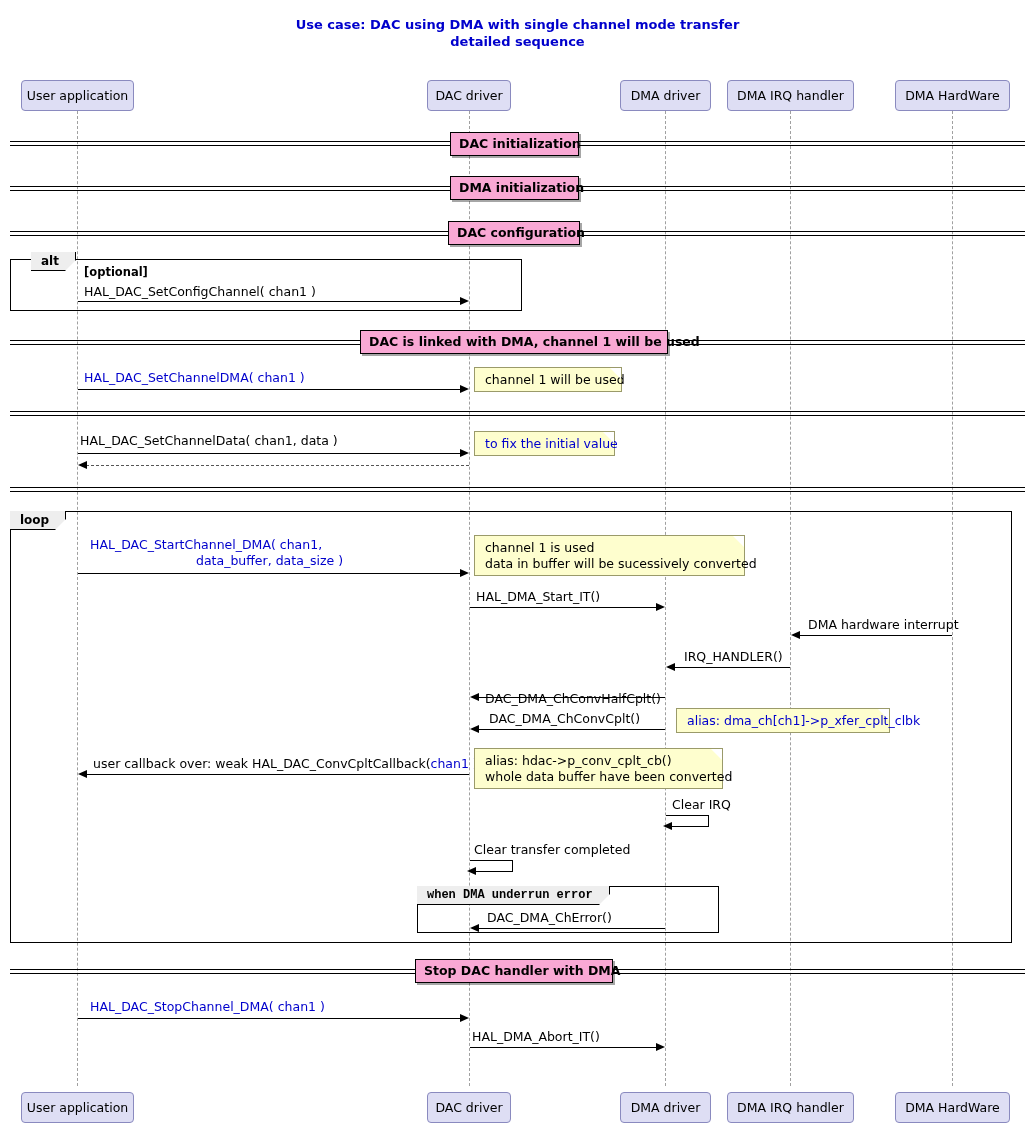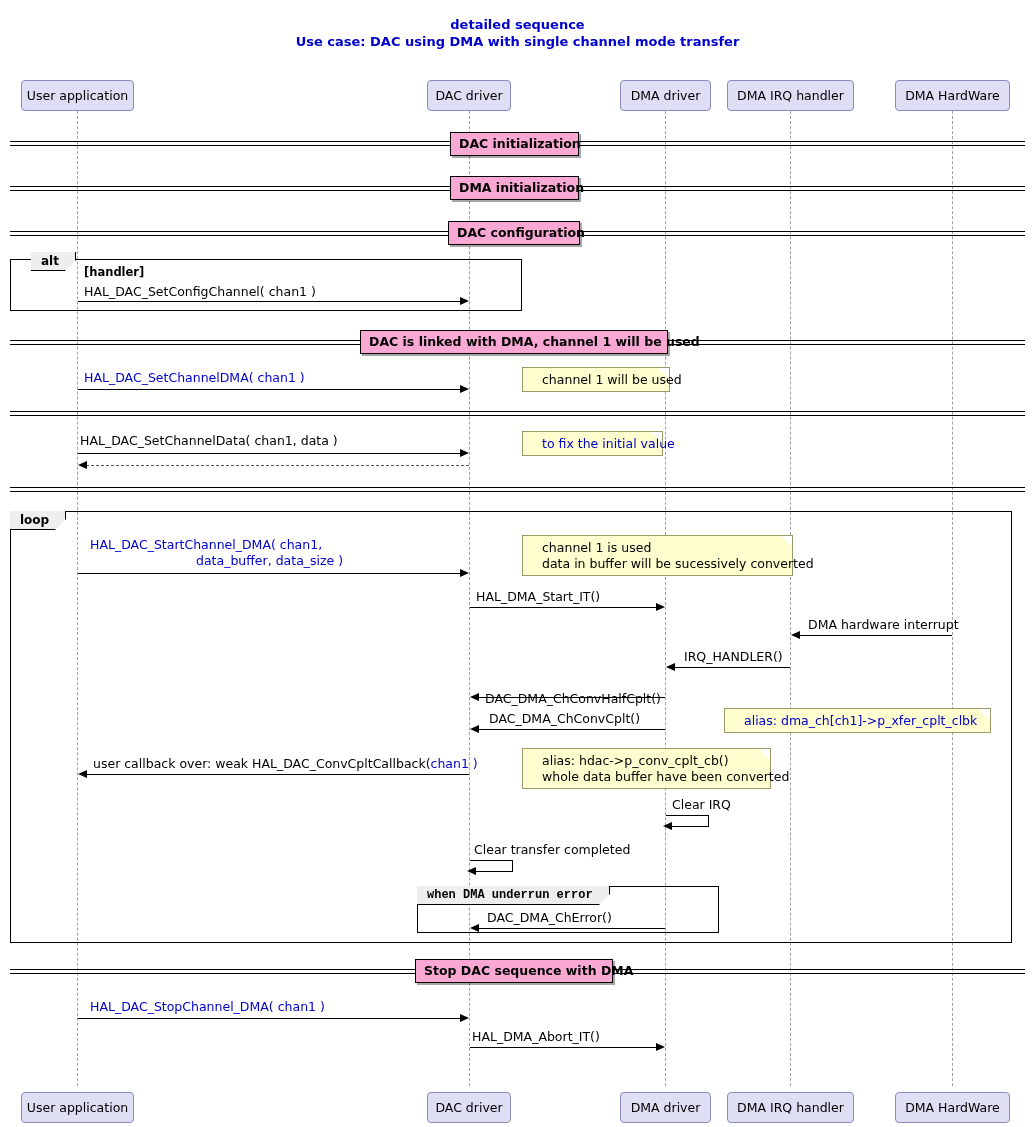--- a/index.html
+++ b/index.html
@@ -160,45 +160,44 @@
   }
 
   
   .note {
     position: absolute;
     box-sizing: border-box;
     background: #FEFECE;
     border: 1px solid #9A9A6A;
     font-size: 12.5px;
     line-height: 16px;
-    padding: 4px 8px 4px 19px;
+    padding: 4px 8px 4px 10px;
     color: #000000;
     white-space: nowrap;
-    margin-left: 48px;
   }
   .note .fold {
     position: absolute;
     top: 0;
     right: 0;
     width: 0;
     height: 0;
     border-style: solid;
     border-width: 0 11px 11px 0;
     border-color: transparent #ffffff transparent transparent;
   }
   .note.blue-text { color: #0000CC; }
 </style>
 </head>
 <body>
 
 <div id="canvas">
 
   <div class="diagram-title">
+    <div>Use case: DAC using DMA with single channel mode transfer</div>
     <div>detailed sequence</div>
-    <div>Use case: DAC using DMA with single channel mode transfer</div>
   </div>
 
   <div class="lifeline-line" style="left:77px;  top:111px; height:975px;"></div>
   <div class="lifeline-line" style="left:469px; top:111px; height:975px;"></div>
   <div class="lifeline-line" style="left:665px; top:111px; height:975px;"></div>
   <div class="lifeline-line" style="left:790px; top:111px; height:975px;"></div>
   <div class="lifeline-line" style="left:952px; top:111px; height:975px;"></div>
 
   <div class="participant-box" style="left:21px; top:80px; width:113px; height:31px;">
     <span>User application</span>
@@ -229,21 +228,21 @@
   <div class="separator" style="top:231px;"></div>
   <div class="separator-label" style="left:448px; top:221px; width:132px;">
     <span>DAC configuration</span>
   </div>
 
   <div class="fragment" style="left:10px; top:259px; width:512px; height:52px;"></div>
   <div class="fragment-tab" style="left:10px; top:252px;margin-left:21px;">
     <span>alt</span>
   </div>
   <div class="fragment-guard" style="left:84px; top:265px;">
-    <span>[handler]</span>
+    <span>[optional]</span>
   </div>
 
   <div class="msg-label" style="left:84px; top:285px;">
     <span>HAL_DAC_SetConfigChannel( chan1 )</span>
   </div>
   <div class="msg-line" style="left:78px; top:301px; width:383px;"></div>
   <div class="arrow-head arrow-right" style="left:460px; top:296.5px;"></div>
 
   <div class="separator" style="top:340px;"></div>
   <div class="separator-label" style="left:360px; top:330px; width:308px;">
@@ -322,21 +321,21 @@
   </div>
   <div class="msg-line" style="left:478px; top:697px; width:187px;"></div>
   <div class="arrow-head arrow-left" style="left:470px; top:692.5px;"></div>
 
   <div class="msg-label" style="left:489px; top:712px;">
     <span>DAC_DMA_ChConvCplt()</span>
   </div>
   <div class="msg-line" style="left:478px; top:729px; width:187px;"></div>
   <div class="arrow-head arrow-left" style="left:470px; top:724.5px;"></div>
 
-  <div class="note blue-text" style="left:676px; top:708px; width:267px; height:25px;">
+  <div class="note blue-text" style="left:676px; top:708px; width:214px; height:25px;">
     <span class="fold"></span>
     <div>alias: dma_ch[ch1]-&gt;p_xfer_cplt_clbk</div>
   </div>
 
   <div class="msg-label" style="left:93px; top:757px;">
     <span>user callback over: weak HAL_DAC_ConvCpltCallback(</span><span class="blue" style="color:#0000CC;">chan1 )</span>
   </div>
   <div class="msg-line" style="left:86px; top:774px; width:383px;"></div>
   <div class="arrow-head arrow-left" style="left:78px; top:769.5px;"></div>
 
@@ -364,21 +363,21 @@
   </div>
 
   <div class="msg-label" style="left:487px; top:911px;">
     <span>DAC_DMA_ChError()</span>
   </div>
   <div class="msg-line" style="left:478px; top:928px; width:187px;"></div>
   <div class="arrow-head arrow-left" style="left:470px; top:923.5px;"></div>
 
   <div class="separator" style="top:969px;"></div>
   <div class="separator-label" style="left:415px; top:959px; width:198px;">
-    <span>Stop DAC sequence with DMA</span>
+    <span>Stop DAC handler with DMA</span>
   </div>
 
   <div class="msg-label blue" style="left:90px; top:1000px;">
     <span>HAL_DAC_StopChannel_DMA( chan1 )</span>
   </div>
   <div class="msg-line" style="left:78px; top:1018px; width:383px;"></div>
   <div class="arrow-head arrow-right" style="left:460px; top:1013.5px;"></div>
 
   <div class="msg-label" style="left:472px; top:1030px;">
     <span>HAL_DMA_Abort_IT()</span>

